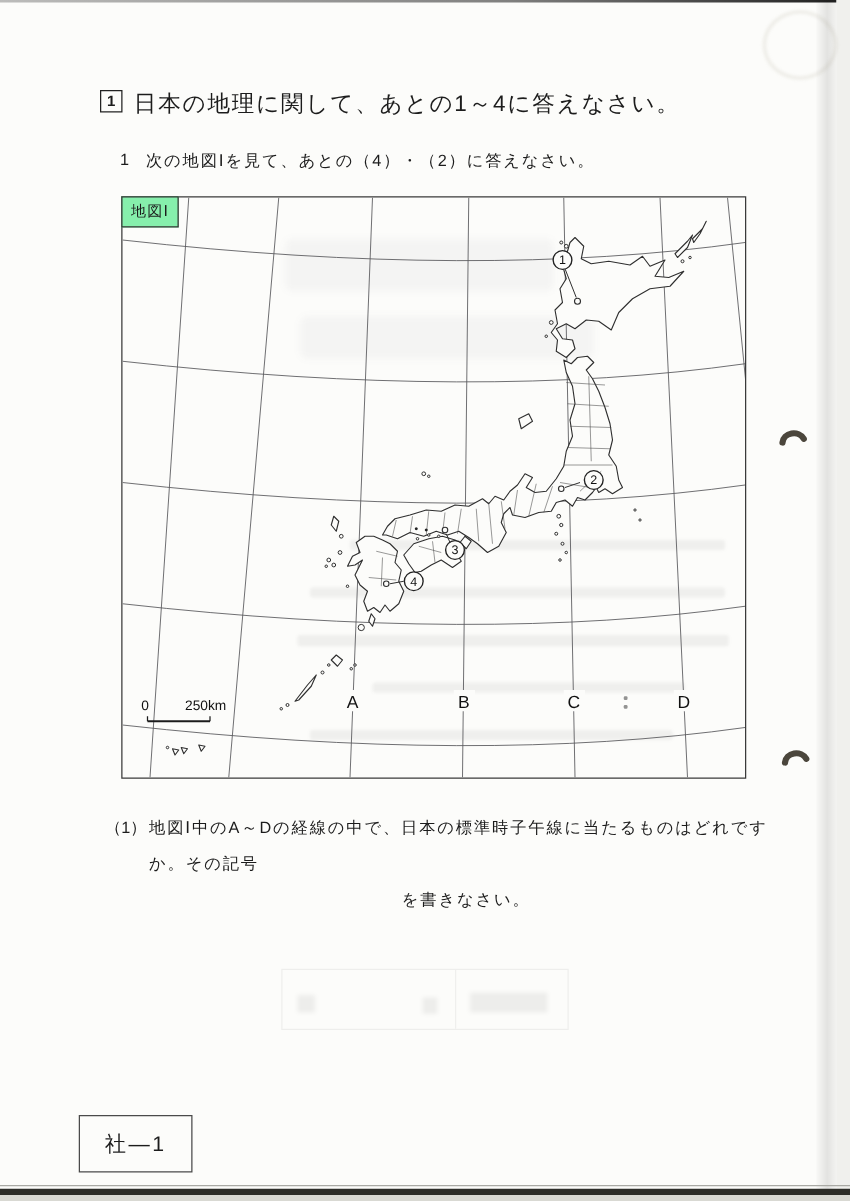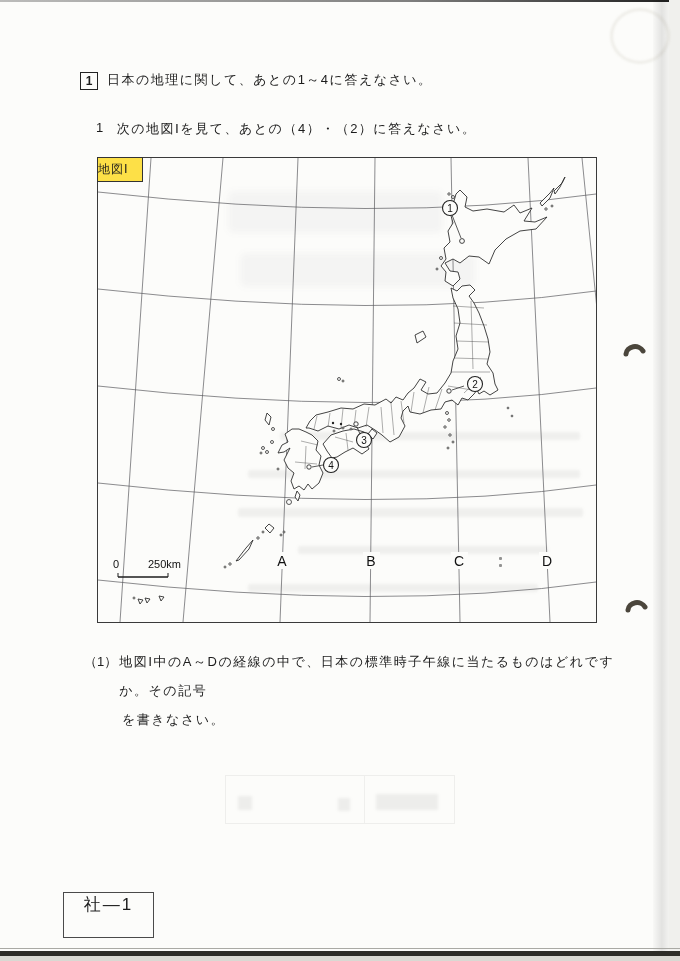--- a/index.html
+++ b/index.html
@@ -22,48 +22,48 @@
   .scan-bottom-gray{position:absolute;left:0;top:956px;width:680px;height:5px;background:#d9d9d3;}
   .stamp-ghost{position:absolute;left:610px;top:8px;width:54px;height:50px;border-radius:50%;
     border:3px solid rgba(150,140,115,0.12);filter:blur(1.2px);}
   .punch{position:absolute;filter:blur(.4px);}
 
   
   .jp{letter-spacing:1.5px;}
   .q1-row{position:absolute;left:80px;top:71px;display:flex;align-items:flex-start;}
   .num-box{width:16px;height:16px;border:1.2px solid #222;display:flex;align-items:center;
     justify-content:center;font-size:12px;font-weight:bold;margin-right:9px;margin-top:1px;}
-  .q1-text{font-size:13px;}
+  .q1-text{font-size:18px;}
   .q1sub-row{position:absolute;left:96px;top:120px;font-size:13px;display:flex;}
   .q1sub-num{margin-right:12px;}
   .q11-block{position:absolute;left:84px;top:647px;font-size:13px;width:540px;line-height:29px;}
   .q11-line1{display:flex;}
   .q11-prefix{letter-spacing:0;margin-right:2px;}
-  .q11-line2{margin-left:38px;}
+  .q11-line2{margin-left:38px;text-align:center;}
 
   
   .map-frame{position:absolute;left:97px;top:157px;width:498px;height:464px;
     border:1px solid #3a3a3a;background:#fcfcfa;}
   .map-title-box{position:absolute;left:-1px;top:-1px;width:44px;height:23px;border:1px solid #333;
-    background:#fde047;display:flex;align-items:center;
+    background:#86efac;display:flex;align-items:center;justify-content:center;
     font-size:12px;letter-spacing:1px;z-index:5;}
   .map-svg{position:absolute;left:0;top:0;}
 
   
   .bleed{position:absolute;background:rgba(70,70,75,0.07);filter:blur(1.4px);border-radius:2px;}
   .bleed-blob{position:absolute;background:rgba(80,80,85,0.045);filter:blur(3px);border-radius:6px;}
   .bleed-table{position:absolute;left:225px;top:775px;width:228px;height:47px;
     border:1px solid rgba(0,0,0,0.055);filter:blur(.6px);}
   .bleed-table .v{position:absolute;top:0;width:1px;height:100%;background:rgba(0,0,0,0.05);}
   .bleed-mark{position:absolute;background:rgba(0,0,0,0.06);filter:blur(1.5px);}
   .bleed-colon{position:absolute;width:3px;height:3px;background:rgba(60,60,60,0.55);
     border-radius:1px;filter:blur(.3px);}
 
   .footer-box{position:absolute;left:63px;top:892px;width:89px;height:44px;border:1.4px solid #4a4a4a;
-    display:flex;align-items:flex-start;justify-content:center;font-size:17px;letter-spacing:2px;}
+    display:flex;align-items:center;justify-content:center;font-size:17px;letter-spacing:2px;}
 </style>
 </head>
 <body>
 
 <div class="page">
 
   <div class="scan-top-line"></div>
   <div class="scan-corner"></div>
   <div class="scan-right-band"></div>
   <div class="scan-right-outer"></div>

